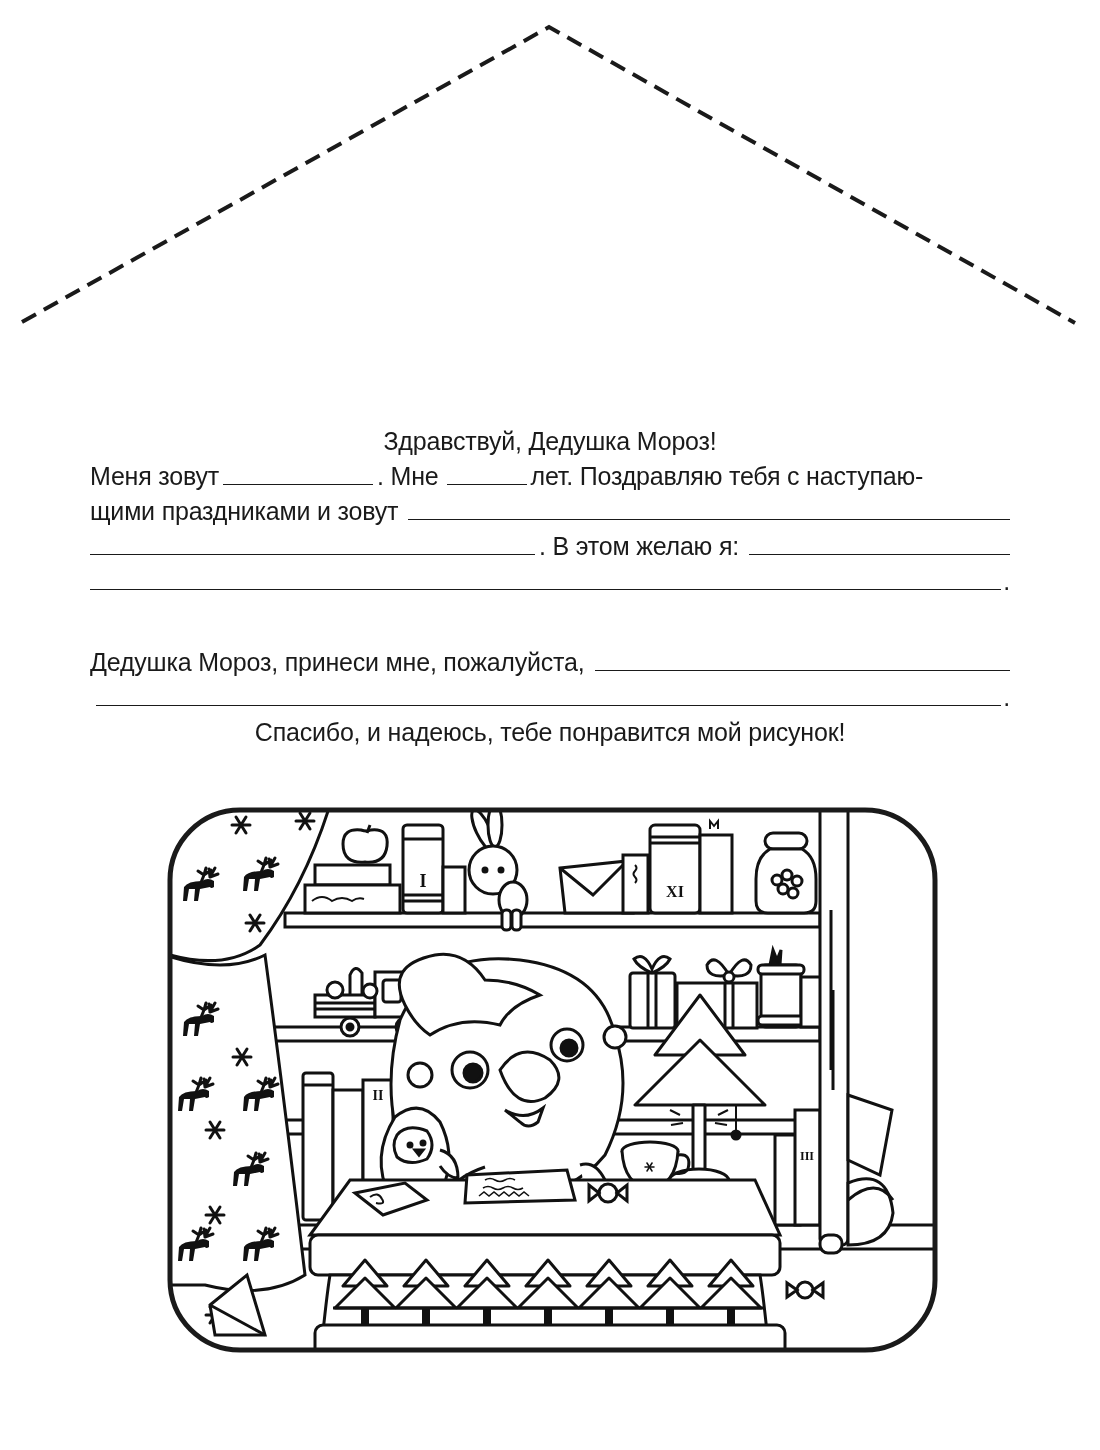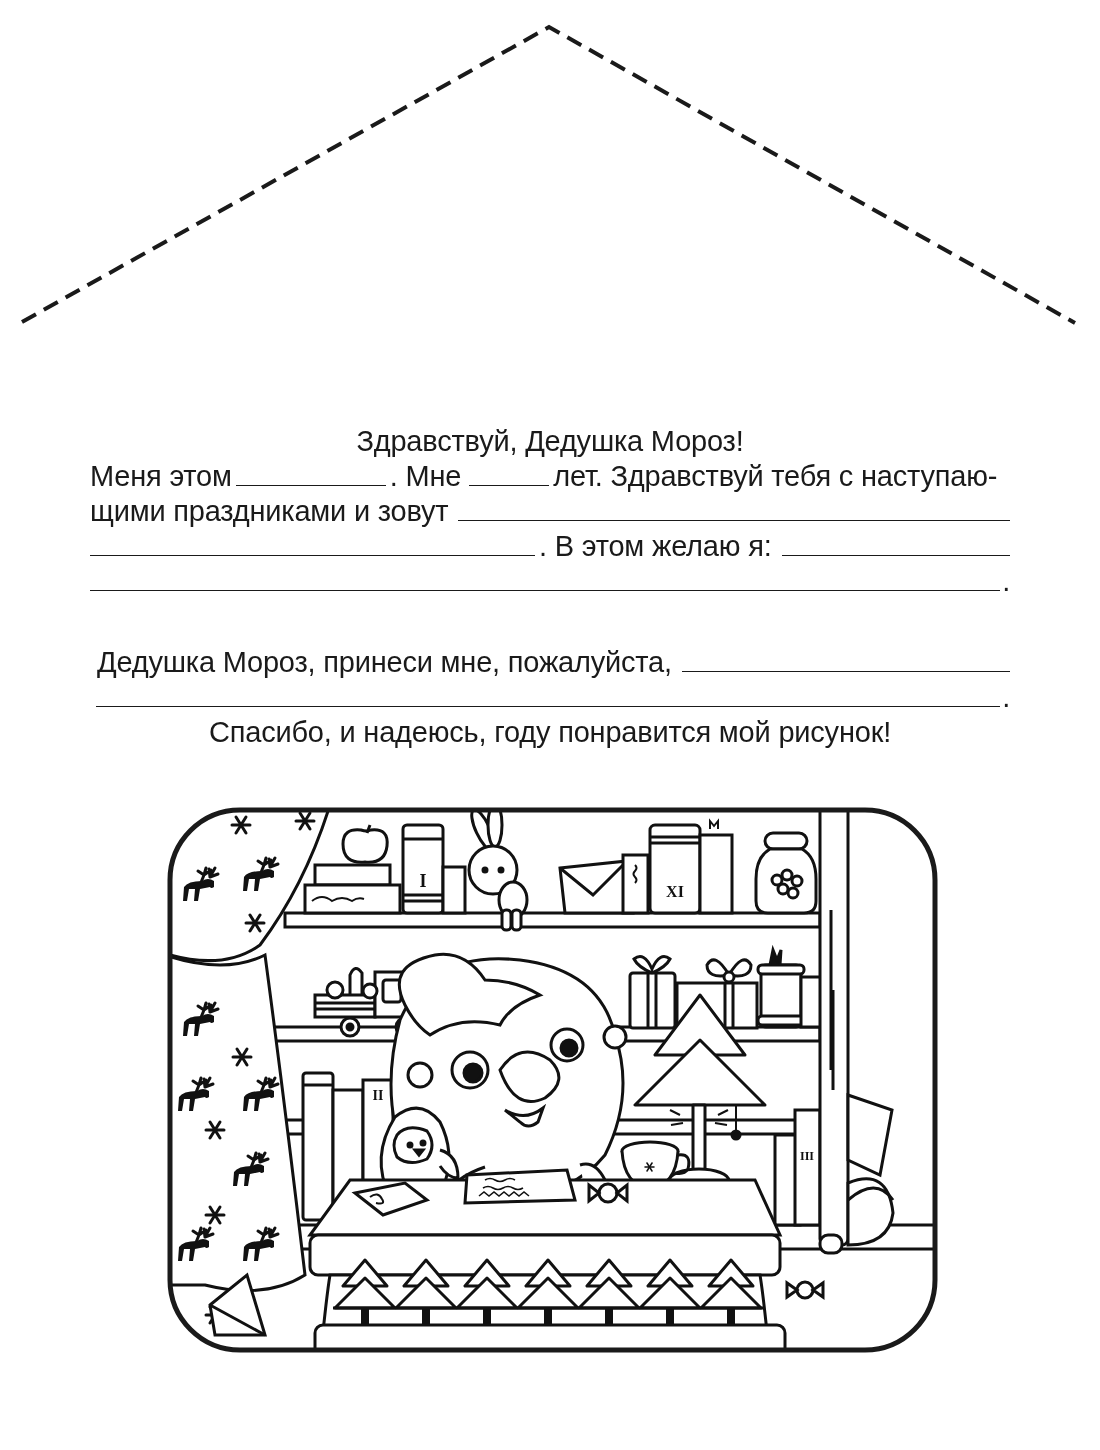--- a/index.html
+++ b/index.html
@@ -1,18 +1,18 @@
 <!DOCTYPE html>
 <html><head>
   <meta charset="utf-8">
   <style>
     html, body { margin: 0; padding: 0; background: #ffffff; }
     body { width: 1100px; height: 1450px; position: relative; overflow: hidden; font-family: "Liberation Sans", sans-serif; color: #1a1a1a; }
     #roof { position: absolute; left: 0; top: 0; width: 1100px; height: 340px; }
-    .letter { position: absolute; left: 90px; top: 424px; width: 920px; font-size: 29px; line-height: 35px; letter-spacing: -0.2px; }
+    .letter { position: absolute; left: 90px; top: 424px; width: 920px; font-size: 25px; line-height: 35px; letter-spacing: -0.2px; }
     .line { position: relative; height: 35px; white-space: nowrap; display: flex; align-items: baseline; }
     .center { justify-content: center; }
     .blank { display: inline-block; border-bottom: 1.6px solid #1a1a1a; height: 22px; margin: 0 4px; vertical-align: baseline; }
     .grow { flex: 1; }
     .gap { height: 46px; }
     .dot { margin-left: 2px; }
     #scene { position: absolute; left: 165px; top: 805px; width: 775px; height: 550px; }
     svg text { font-family: "Liberation Serif", serif; }
   </style>
 </head>
@@ -20,50 +20,50 @@
 
 <svg id="roof" viewBox="0 0 1100 340">
   <polyline points="22,322 549,27 1075,323" fill="none" stroke="#1a1a1a" stroke-width="4" stroke-dasharray="16,9"></polyline>
 </svg>
 
 <div class="letter">
   <div class="line center">
     <span>Здравствуй, Дедушка Мороз!</span>
   </div>
   <div class="line">
-    <span>Меня этом</span>
+    <span>Меня зовут</span>
     <span class="blank" style="width:150px"></span>
     <span>. Мне</span>
     <span class="blank" style="width:80px; margin-left:8px"></span>
-    <span>лет. Здравствуй тебя с наступаю-</span>
+    <span>лет. Поздравляю тебя с наступаю-</span>
   </div>
   <div class="line">
     <span>щими праздниками и зовут</span>
     <span class="blank grow" style="margin-left:10px; margin-right:0"></span>
   </div>
   <div class="line">
     <span class="blank" style="width:445px; margin-left:0"></span>
     <span>. В этом желаю я:</span>
     <span class="blank grow" style="margin-left:10px; margin-right:0"></span>
   </div>
   <div class="line">
     <span class="blank grow" style="margin:0"></span>
     <span class="dot">.</span>
   </div>
   <div class="gap"></div>
   <div class="line">
-    <span style="margin-left:7px">Дедушка Мороз, принеси мне, пожалуйста,</span>
+    <span style="margin-left:0">Дедушка Мороз, принеси мне, пожалуйста,</span>
     <span class="blank grow" style="margin-left:10px; margin-right:0"></span>
   </div>
   <div class="line">
     <span class="blank grow" style="margin-left:6px; margin-right:0"></span>
     <span class="dot">.</span>
   </div>
   <div class="line center">
-    <span>Спасибо, и надеюсь, году понравится мой рисунок!</span>
+    <span>Спасибо, и надеюсь, тебе понравится мой рисунок!</span>
   </div>
 </div>
 
 <svg id="scene" viewBox="0 0 775 550">
   <defs>
     <clipPath id="frameClip">
         <rect x="5" y="5" width="765" height="540" rx="70" ry="70"></rect>
       </clipPath>
     <g id="reindeer">
       <path d="M0,0 l4,-10 M4,-10 l-6,-4 M4,-10 l2,-7 M4,-10 l7,-5 M10,-8 l5,-9 M10,-8 l-1,-8 M10,-8 l8,-3" stroke="#111" stroke-width="3" fill="none" stroke-linecap="round"></path>

